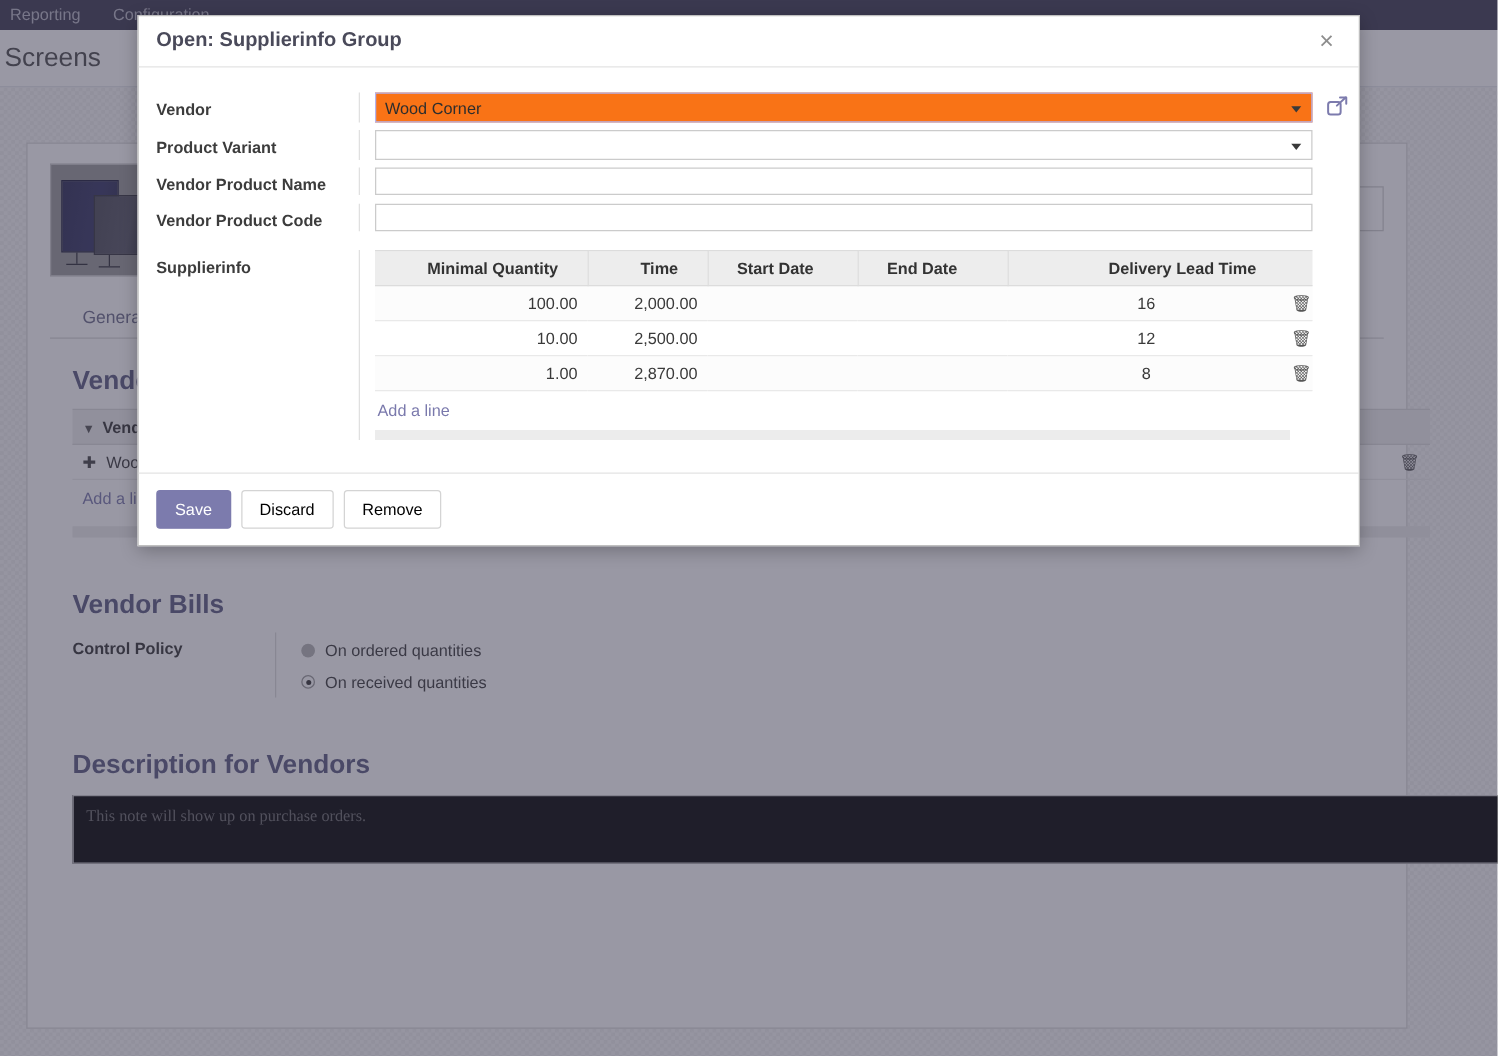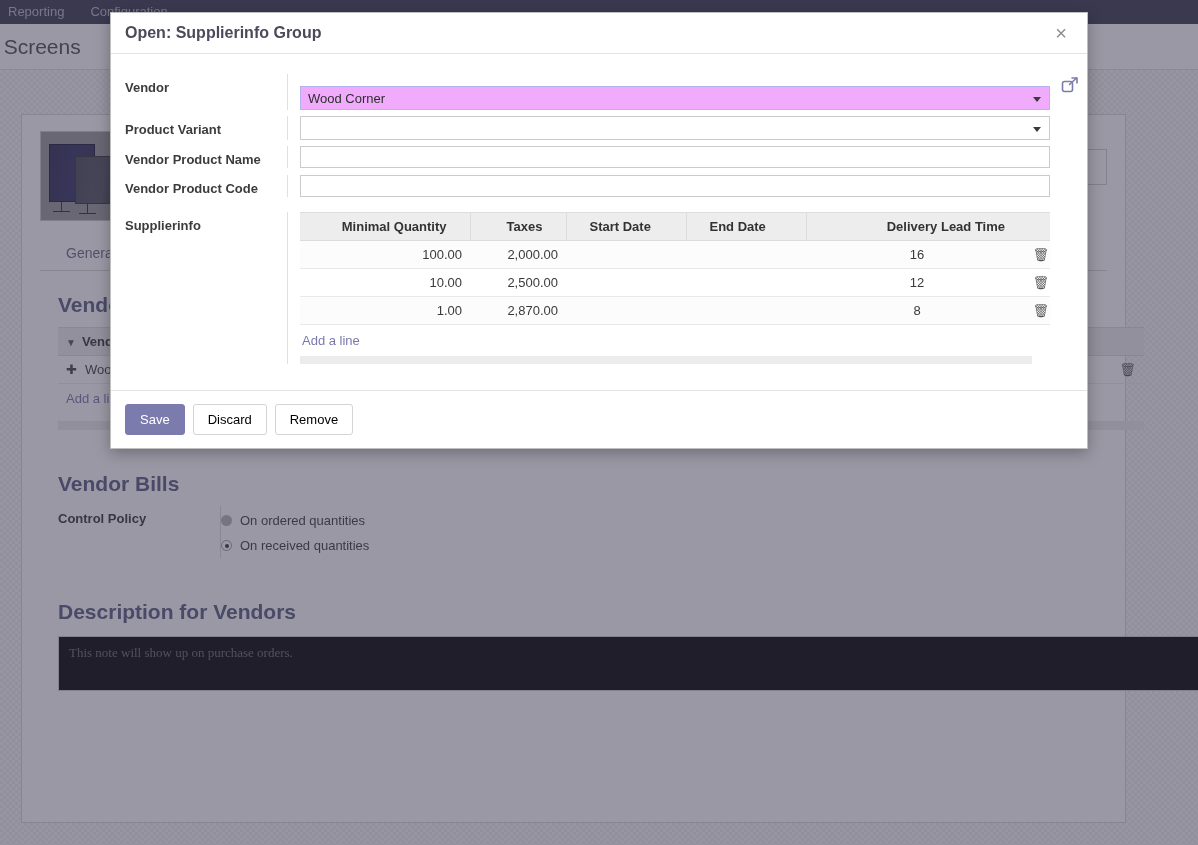--- a/index.html
+++ b/index.html
@@ -179,20 +179,21 @@
   }
   .bg-field-label {
     width: 162px;
     font-weight: bold;
     color: #333;
     padding-top: 5px;
     font-size: 13px;
   }
   .bg-field-value {
     border-left: 1px solid #dcdcdc;
+    padding-left: 20px;
     padding-top: 2px;
     min-height: 26px;
   }
   .bg-select {
     width: 355px;
     height: 25px;
     border: 1px solid #cfcfcf;
     background: #fff;
     position: relative;
   }
@@ -311,23 +312,22 @@
     border: 1px solid #cbcbcb;
     background: #fff;
     position: relative;
     display: flex;
     align-items: center;
     padding: 0 22px 0 7px;
     font-size: 13px;
     color: #2e2e2e;
   }
   .sel-box.highlight {
-    background: #f0abfc;
+    background: #f97316;
     border-color: #b3b3ef;
-    margin-top: 12px;
   }
   .sel-box::after {
     content: "";
     position: absolute;
     right: 8px; top: 10px;
     border-left: 4px solid transparent;
     border-right: 4px solid transparent;
     border-top: 5px solid #3a3a3a;
   }
 
@@ -570,21 +570,21 @@
     </div>
 
     <div class="list-row">
       <div class="list-label">Supplierinfo</div>
       <div class="list-wrap">
 
         <table class="si-table">
           <thead>
             <tr>
               <th class="num" style="width:170px">Minimal Quantity</th>
-              <th class="num" style="width:96px">Taxes</th>
+              <th class="num" style="width:96px">Time</th>
               <th class="txt" style="width:120px">Start Date</th>
               <th class="txt" style="width:120px">End Date</th>
               <th class="lead">Delivery Lead Time</th>
               <th class="trash-cell" style="background:#ededed;border-bottom:1px solid #dcdcdc;border-top:1px solid #dcdcdc"></th>
             </tr>
           </thead>
           <tbody>
             <tr>
               <td class="num">100.00</td>
               <td class="num">2,000.00</td>

